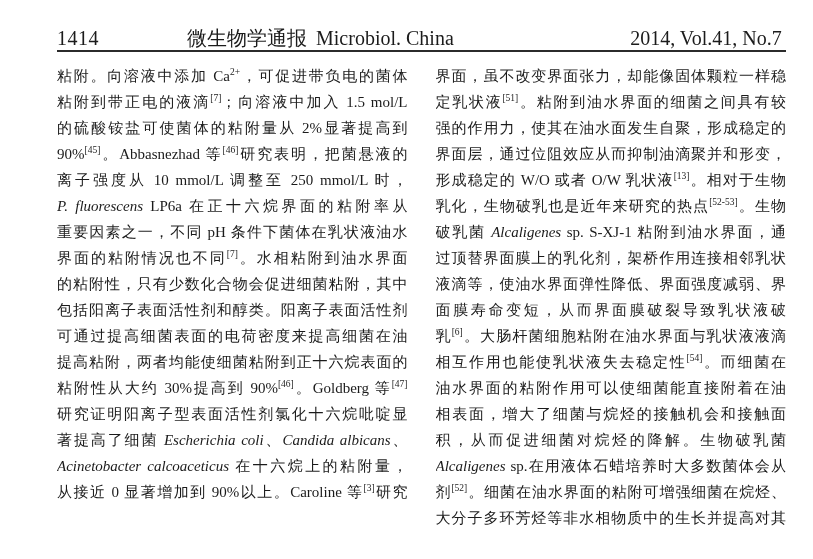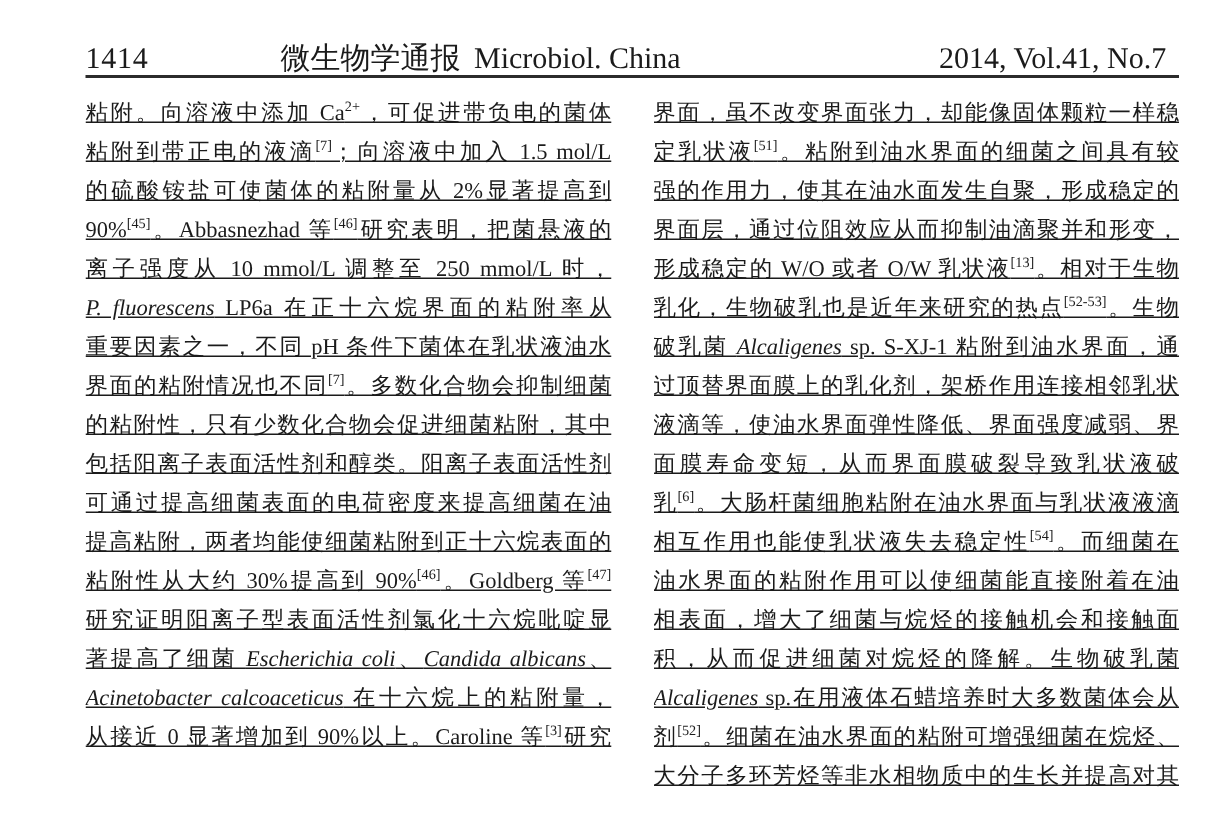--- a/index.html
+++ b/index.html
@@ -17,31 +17,30 @@
   }
   .page-header {
     display: flex;
     align-items: baseline;
     font-size: 20px;
     height: 23px;
   }
   .page-num { width: 130px; letter-spacing: 0.5px; }
   .journal-title { flex: 1; }
   .journal-title-en { margin-left: 9px; }
-  .issue-info { width: 160px; text-align: left; font-family: Liberation Serif, serif; }
+  .issue-info { width: 160px; text-align: center; font-family: Liberation Serif, serif; }
   .header-rule {
     border: 0;
     border-top: 2px solid #2b2b2b;
     margin: 2px 0 0 0;
   }
   .columns {
     display: flex;
     gap: 28px;
     margin-top: 11px;
-    text-decoration: underline;
   }
   .col { flex: 1; min-width: 0; }
   .line {
     font-size: 15px;
     line-height: 26px;
     height: 26px;
     overflow: hidden;
     text-align: justify;
     text-align-last: justify;
   }
@@ -69,21 +68,21 @@
 
   <main class="columns">
     <div class="col">
         <div class="line"><span>粘附。向溶液中添加 Ca</span><span class="sup">2+</span><span>，可促进带负电的菌体</span></div>
         <div class="line"><span>粘附到带正电的液滴</span><span class="sup">[7]</span><span>；向溶液中加入 1.5 mol/L</span></div>
         <div class="line"><span>的硫酸铵盐可使菌体的粘附量从 2%显著提高到</span></div>
         <div class="line"><span>90%</span><span class="sup">[45]</span><span>。Abbasnezhad 等</span><span class="sup">[46]</span><span>研究表明，把菌悬液的</span></div>
         <div class="line"><span>离子强度从 10 mmol/L 调整至 250 mmol/L 时，</span></div>
         <div class="line"><span class="ital">P. fluorescens</span><span> LP6a 在正十六烷界面的粘附率从</span></div>
         <div class="line"><span>重要因素之一，不同 pH 条件下菌体在乳状液油水</span></div>
-        <div class="line"><span>界面的粘附情况也不同</span><span class="sup">[7]</span><span>。多数化合物会抑制细菌</span></div>
+        <div class="line"><span>界面的粘附情况也不同</span><span class="sup">[7]</span><span>。水相粘附到油水界面</span></div>
         <div class="line"><span>的粘附性，只有少数化合物会促进细菌粘附，其中</span></div>
         <div class="line"><span>包括阳离子表面活性剂和醇类。阳离子表面活性剂</span></div>
         <div class="line"><span>可通过提高细菌表面的电荷密度来提高细菌在油</span></div>
         <div class="line"><span>提高粘附，两者均能使细菌粘附到正十六烷表面的</span></div>
         <div class="line"><span>粘附性从大约 30%提高到 90%</span><span class="sup">[46]</span><span>。Goldberg 等</span><span class="sup">[47]</span></div>
         <div class="line"><span>研究证明阳离子型表面活性剂氯化十六烷吡啶显</span></div>
         <div class="line"><span>著提高了细菌 </span><span class="ital">Escherichia coli</span><span>、</span><span class="ital">Candida albicans</span><span>、</span></div>
         <div class="line"><span class="ital">Acinetobacter calcoaceticus</span><span> 在十六烷上的粘附量，</span></div>
         <div class="line"><span>从接近 0 显著增加到 90%以上。Caroline 等</span><span class="sup">[3]</span><span>研究</span></div>
       </div>

